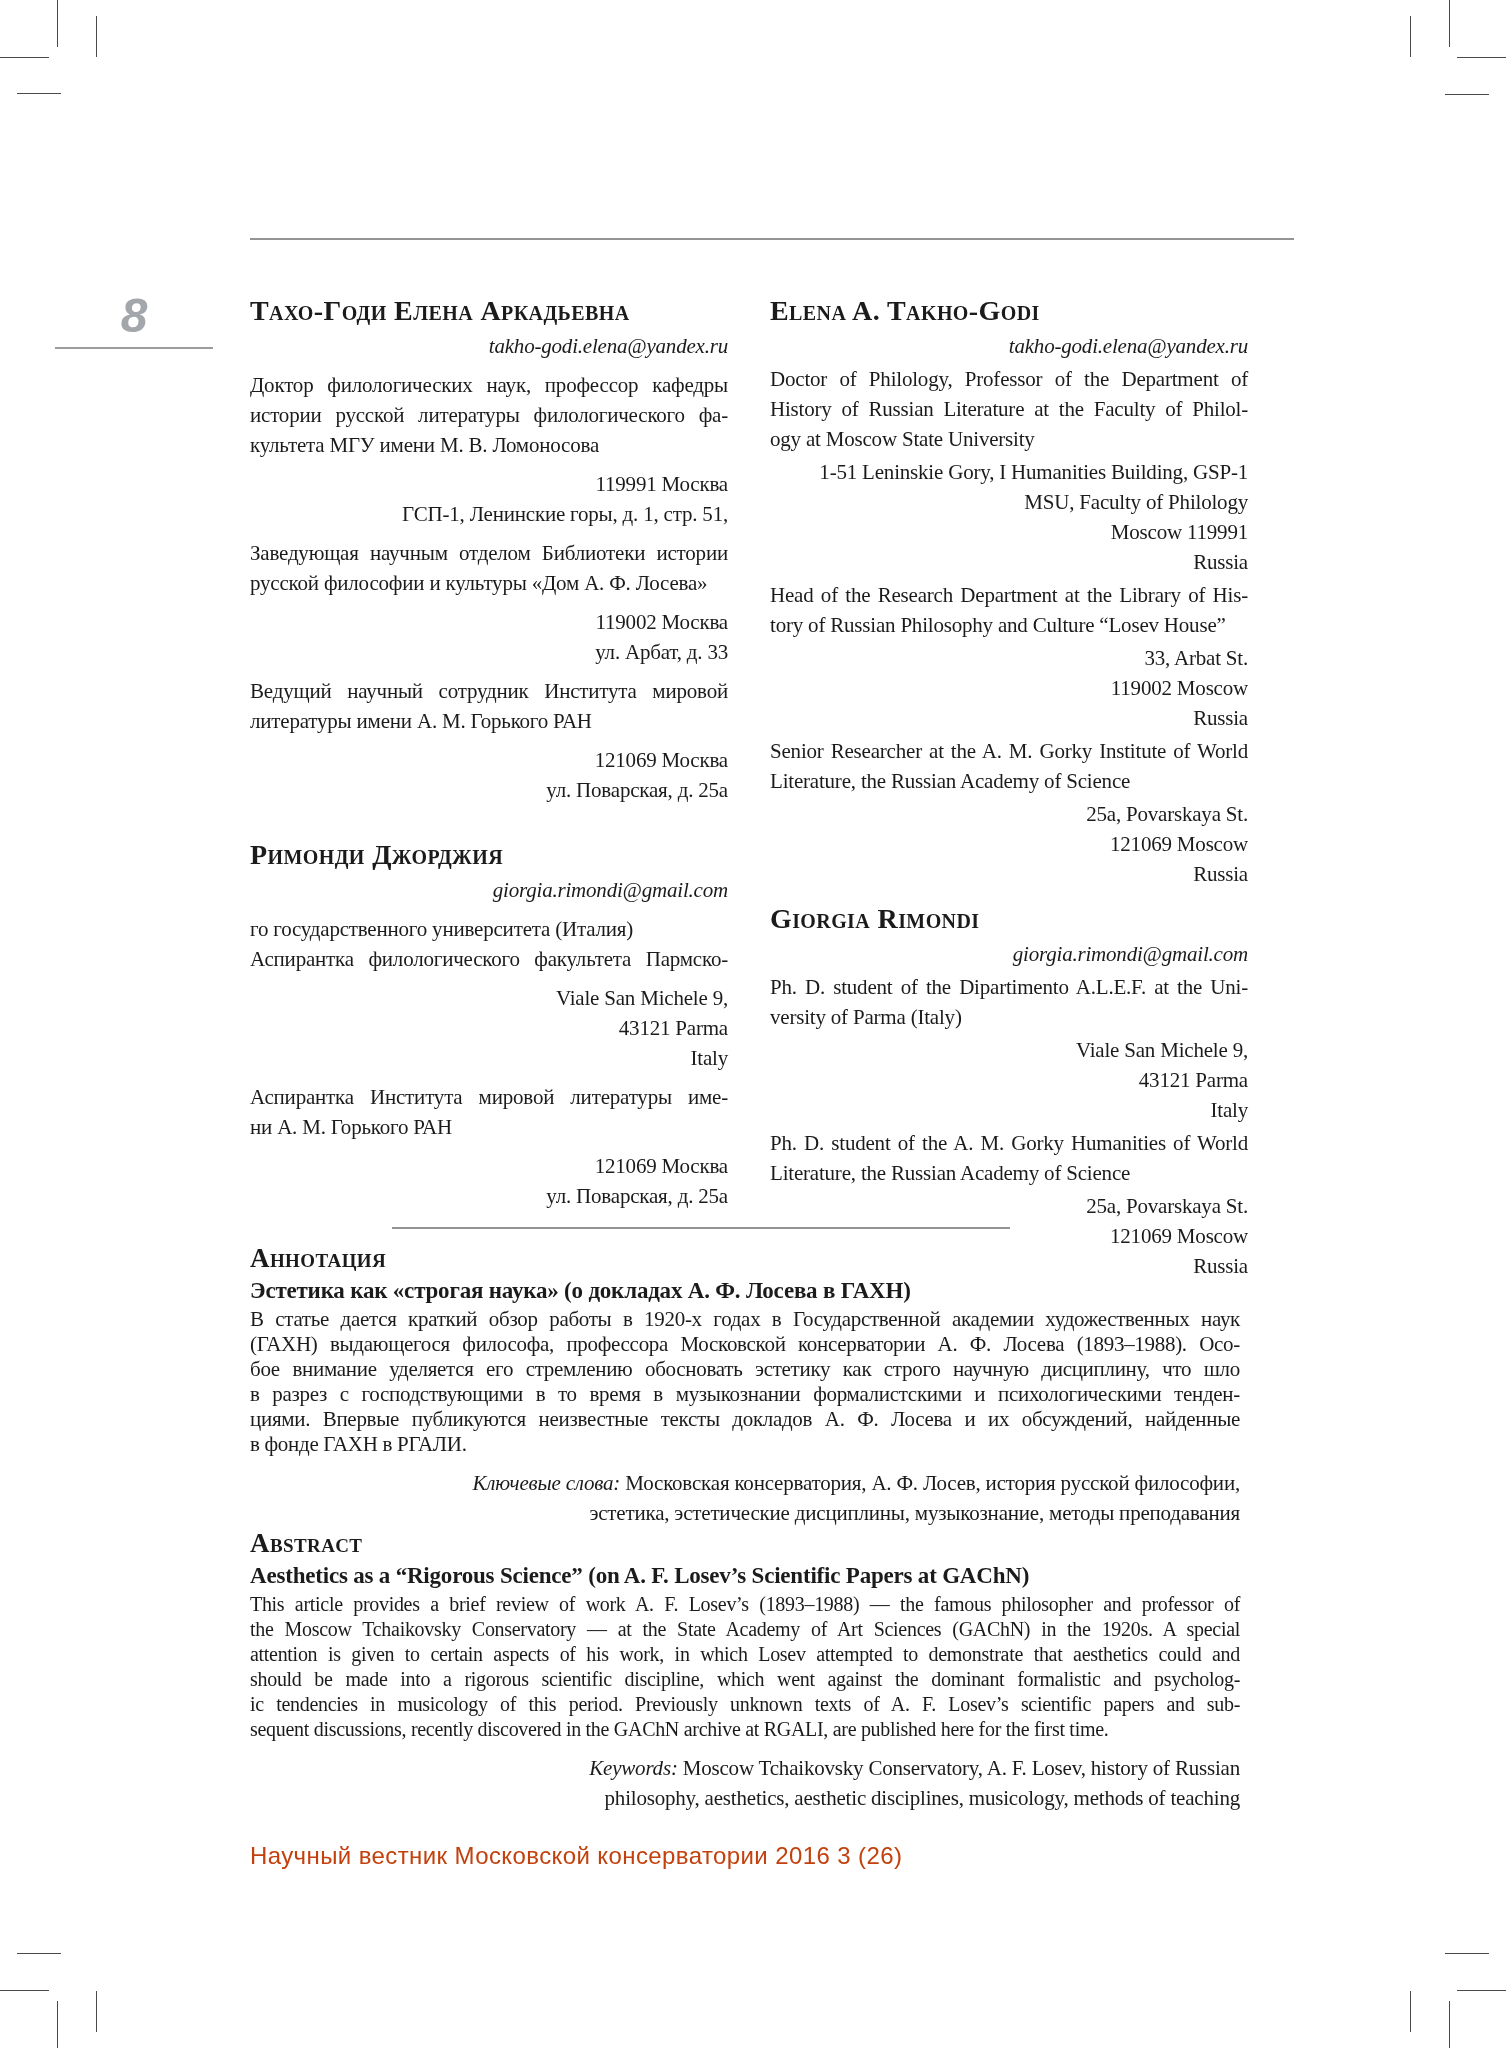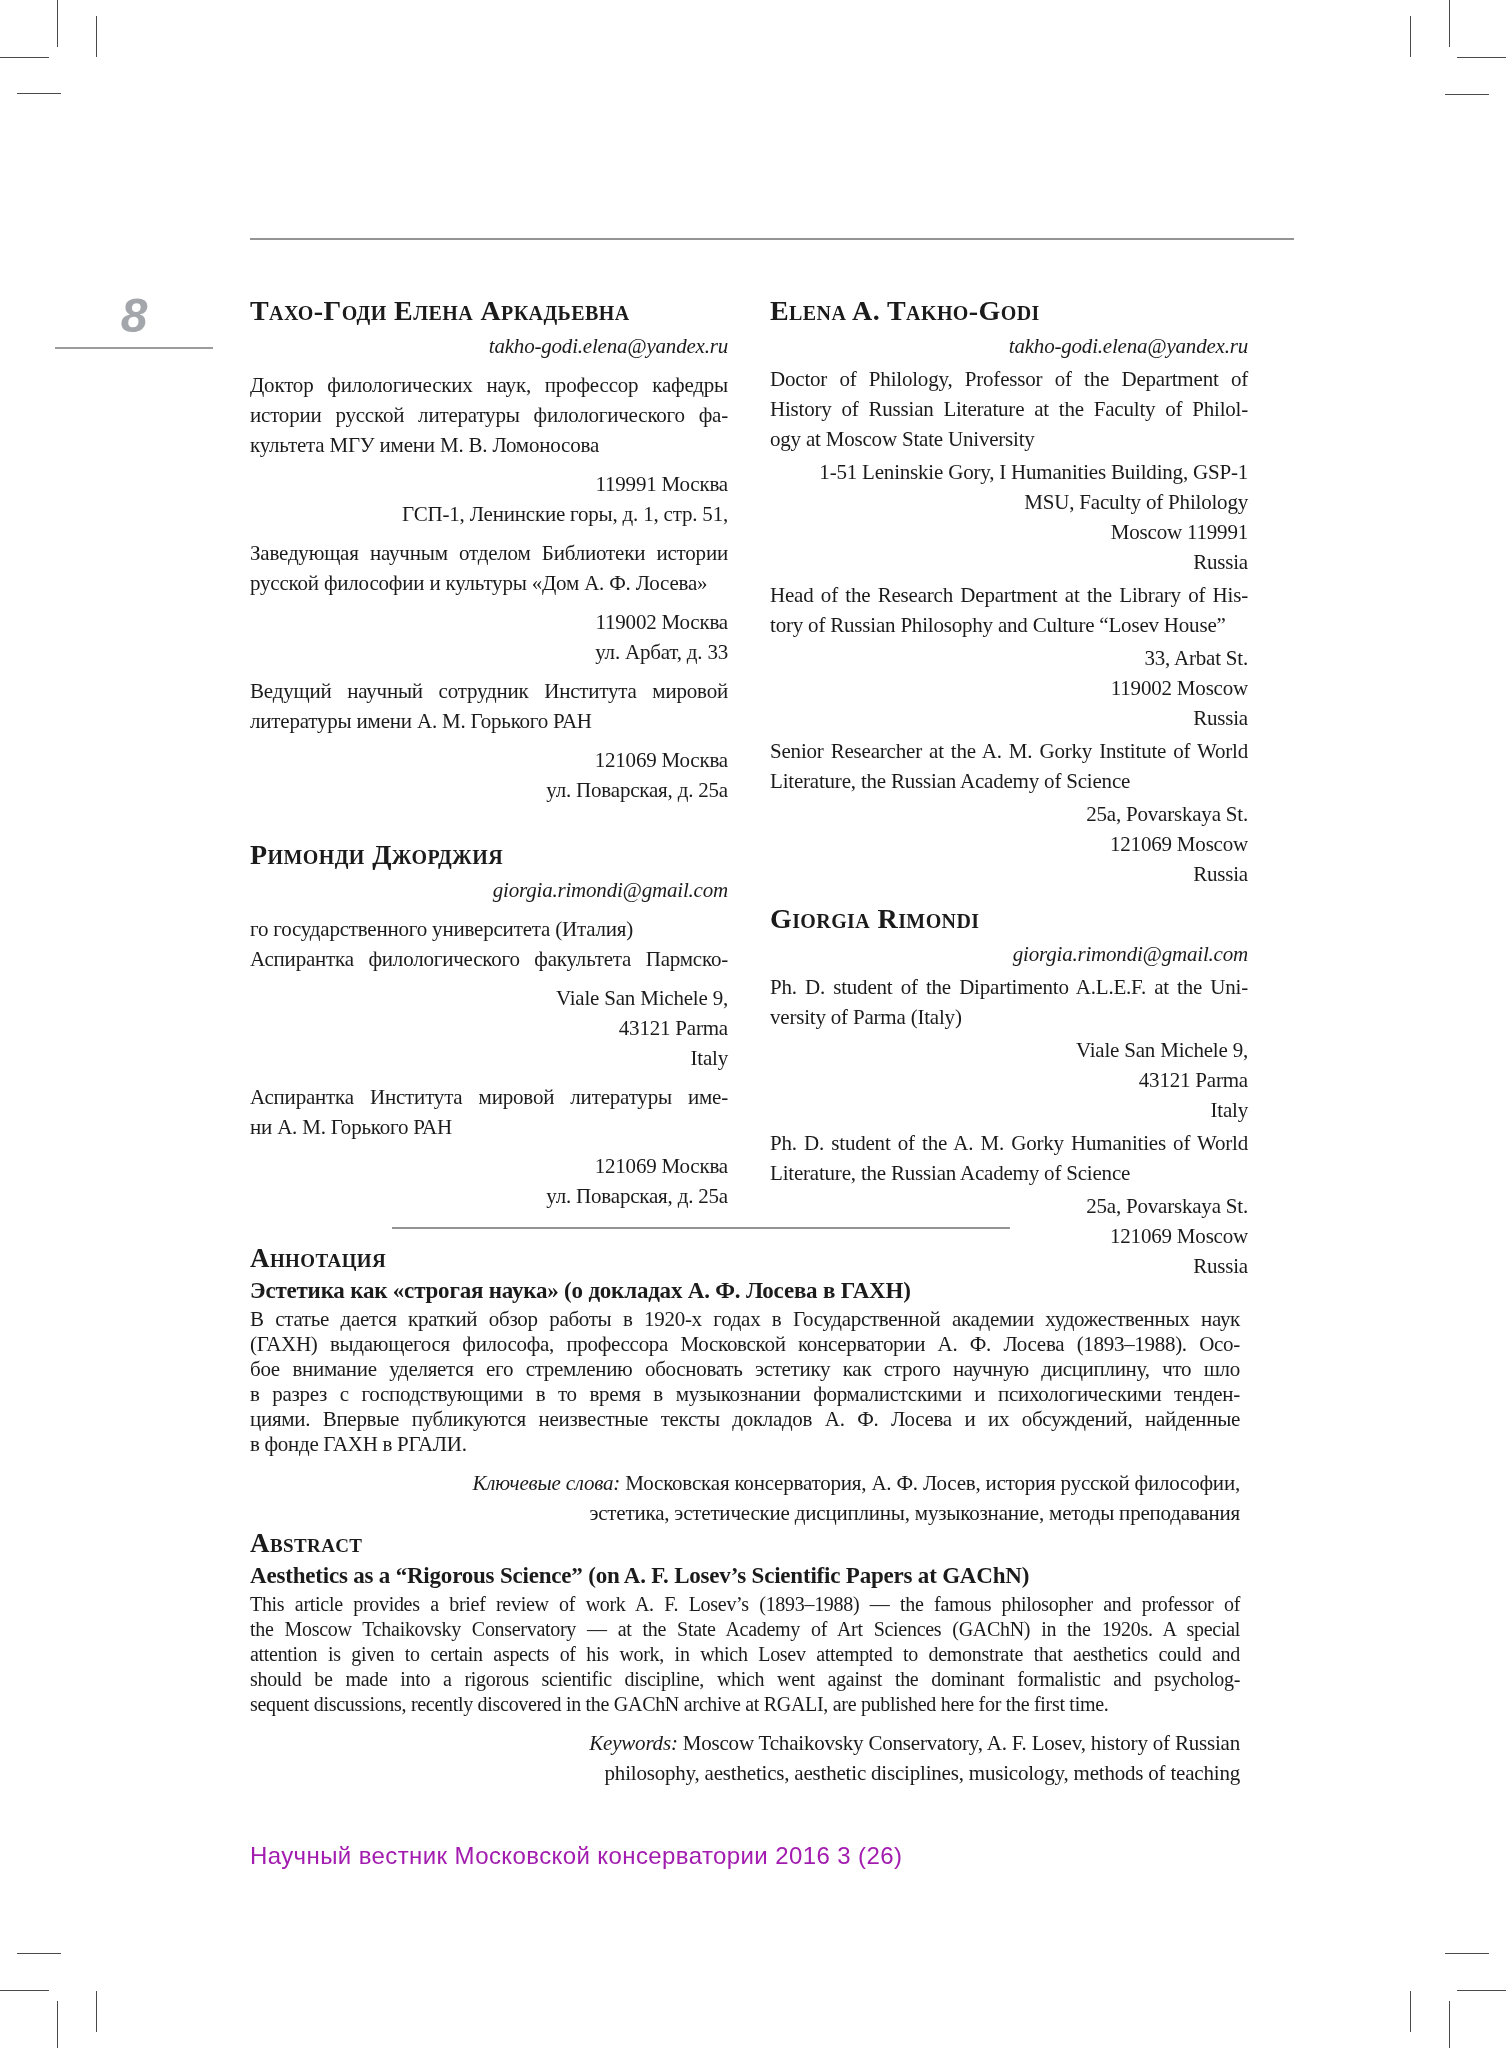--- a/index.html
+++ b/index.html
@@ -50,21 +50,21 @@
   .sec-title { margin-top:5px; font-weight:bold; font-size:23px; line-height:26px; letter-spacing:-0.2px; }
   .sec-body  { margin-top:3px; font-size:21px; letter-spacing:-0.3px; }
   .sec-body .ln { min-height:25px; line-height:25px; }
   .sec-abstract .sec-body { font-size:20px; }
   .kw { margin-top:12px; font-size:21px; line-height:28px; text-align:right; letter-spacing:-0.2px; }
   .kw-label { font-style:italic; }
 
   .footer {
     position:absolute; left:250px; top:1842px;
     font-family:"Liberation Sans", sans-serif; font-size:24px; line-height:28px;
-    color:#a21caf; letter-spacing:0.4px;
+    color:#c2410c; letter-spacing:0.4px;
   }
 </style>
 </head>
 <body>
 
 <div class="page">
 
   <div class="cm" style="left:57px;top:0;width:1px;height:47px"></div>
   <div class="cm" style="left:96px;top:16px;width:1px;height:41px"></div>
   <div class="cm" style="left:0;top:57px;width:49px;height:1px"></div>
@@ -243,20 +243,21 @@
   </section>
 
   <section class="sec sec-abstract">
     <h3 class="sec-heading">Abstract</h3>
     <div class="sec-title">Aesthetics as a “Rigorous Science” (on A. F. Losev’s Scientific Papers at GAChN)</div>
     <div class="sec-body">
         <div class="ln ln-j">This article provides a brief review of work A. F. Losev’s (1893–1988) — the famous philosopher and professor of</div>
         <div class="ln ln-j">the Moscow Tchaikovsky Conservatory — at the State Academy of Art Sciences (GAChN) in the 1920s. A special</div>
         <div class="ln ln-j">attention is given to certain aspects of his work, in which Losev attempted to demonstrate that aesthetics could and</div>
         <div class="ln ln-j">should be made into a rigorous scientific discipline, which went against the dominant formalistic and psycholog-</div>
+        <div class="ln ln-j">ic tendencies in musicology of this period. Previously unknown texts of A. F. Losev’s scientific papers and sub-</div>
         <div class="ln">sequent discussions, recently discovered in the GAChN archive at RGALI, are published here for the first time.</div>
       </div>
     <div class="kw">
       <div class="ln"><span class="kw-label">Keywords:</span> <span>Moscow Tchaikovsky Conservatory, A. F. Losev, history of Russian</span></div>
       <div class="ln">philosophy, aesthetics, aesthetic disciplines, musicology, methods of teaching</div>
     </div>
   </section>
 
   <div class="footer">Научный вестник Московской консерватории 2016 3 (26)</div>
 

